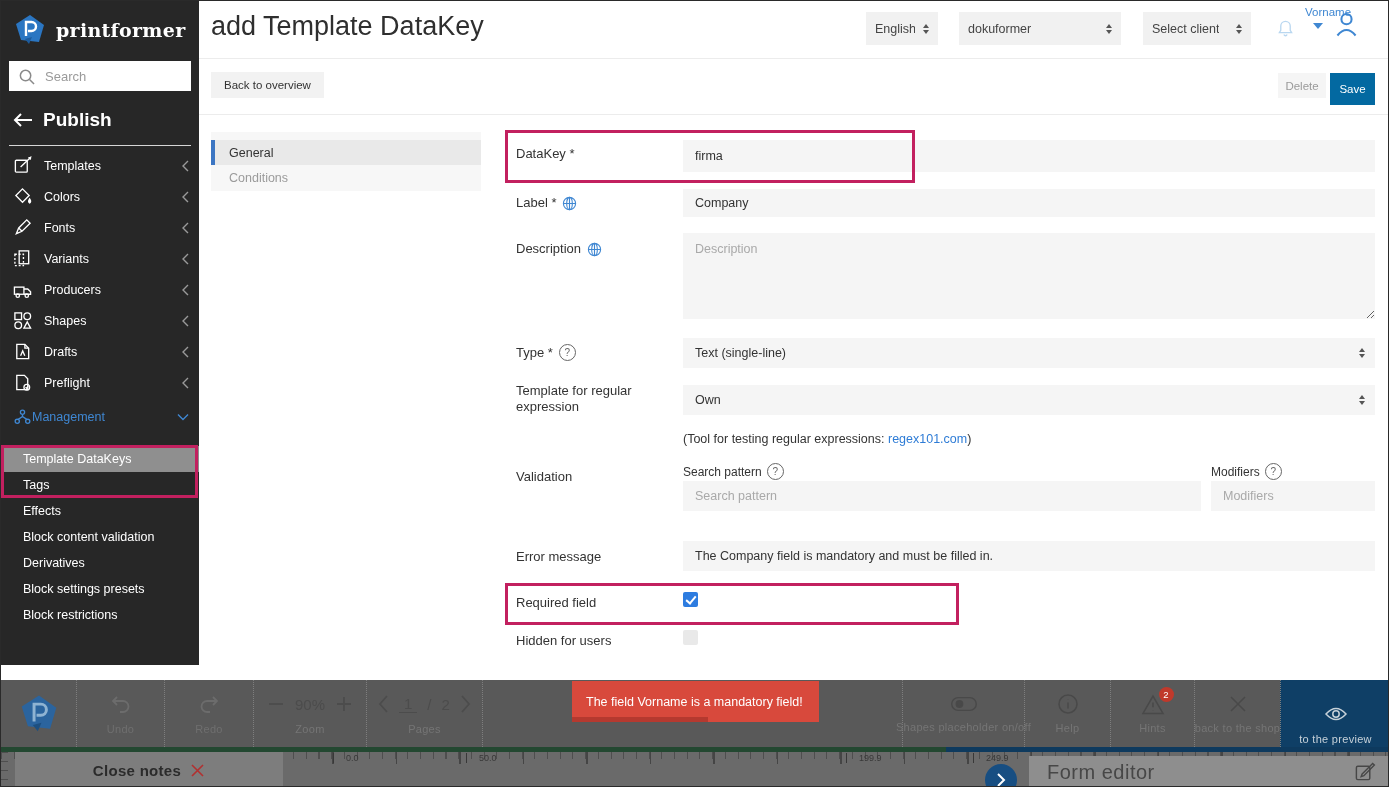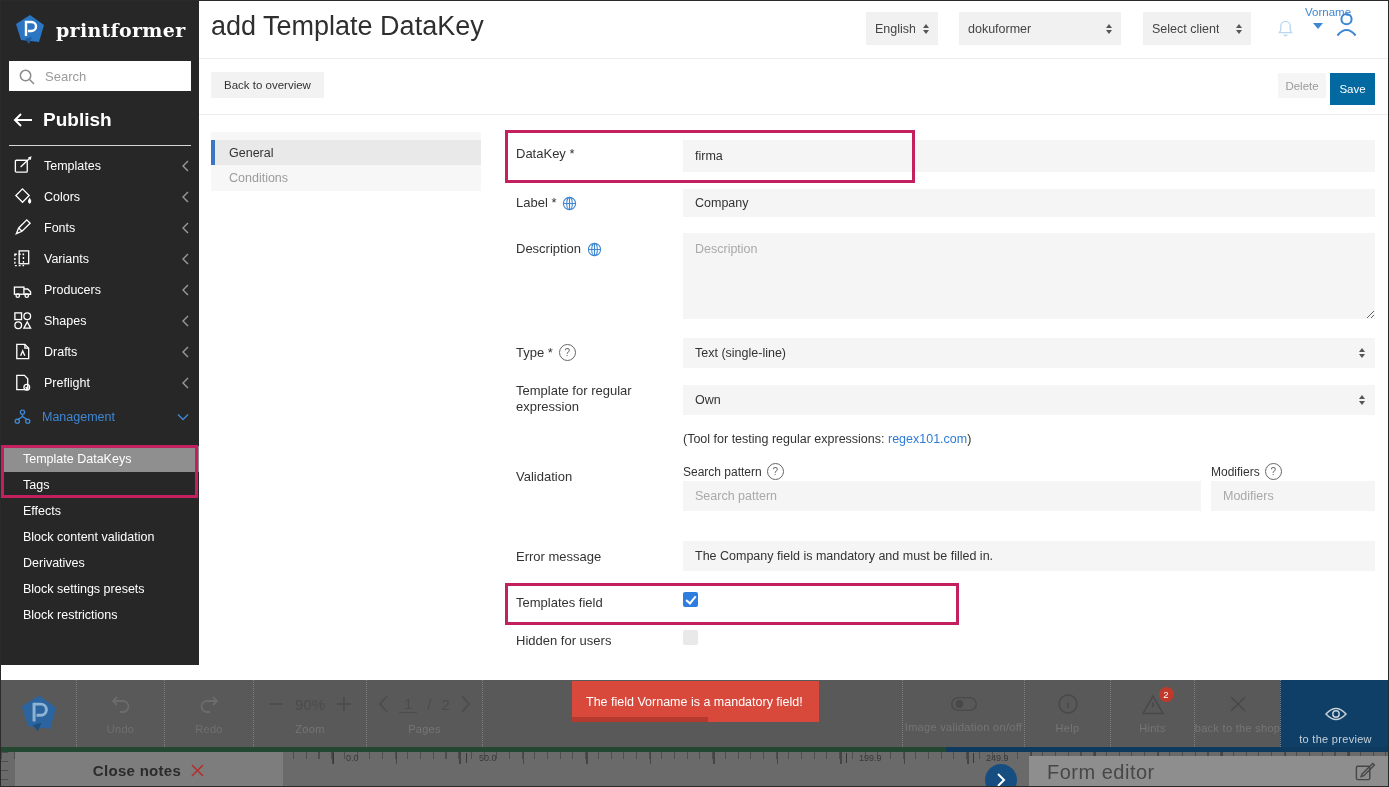--- a/index.html
+++ b/index.html
@@ -11,21 +11,21 @@
   #sidebar{position:absolute;left:0;top:0;width:198px;height:664px;background:#272727;color:#fff;z-index:4;}
   .brand{display:flex;align-items:center;gap:9px;padding:12px 0 0 12px;}
   .brand-text{font-family:"DejaVu Serif",serif;font-weight:700;font-size:19px;color:#fff;letter-spacing:.3px;}
   .search-box{margin:14px 8px 0 8px;height:30px;background:#fff;display:flex;align-items:center;gap:8px;padding:0 9px;}
   .search-box input{border:0;outline:0;flex:1;font-size:13px;color:#333;font-family:inherit;background:transparent;}
   .search-box input::placeholder{color:#9a9a9a;}
   .publish-row{display:flex;align-items:center;gap:10px;padding:18px 0 0 12px;font-size:19px;font-weight:700;color:#fff;cursor:pointer;}
   .side-divider{border:0;border-top:1px solid #d6d6d6;margin:14px 8px 4px 8px;}
   .nav-item{display:flex;align-items:center;gap:12px;height:31px;padding:0 10px 0 12px;font-size:12.5px;color:#fff;cursor:pointer;}
   .nav-item .chev{margin-left:auto;color:#9a9a9a;}
-  .mgmt-row{display:flex;align-items:center;gap:10px;height:26px;padding:0 10px 16px 12px;font-size:12.5px;color:#3f87d2;cursor:pointer;margin-top:6px;}
+  .mgmt-row{display:flex;align-items:center;height:26px;padding:0 10px 16px 12px;font-size:12.5px;color:#3f87d2;cursor:pointer;margin-top:6px;}
   .mgmt-row .chev{margin-left:auto;color:#3f87d2;}
   .sub-item{display:flex;align-items:center;height:26px;padding-left:22px;font-size:12.5px;color:#fff;cursor:pointer;}
   .sub-item.active{background:#8f8f8f;}
   
   .hl-box{position:absolute;border:3px solid #c2205f;pointer-events:none;z-index:9;}
   
   #main{position:absolute;left:198px;top:0;width:1191px;height:664px;background:#fff;}
   .page-title{position:absolute;left:12px;top:10px;font-size:27px;color:#2f2f2f;}
   .hdr-line{position:absolute;left:0;top:57px;width:100%;border-top:1px solid #ececec;}
   .hdr-line2{position:absolute;left:0;top:113px;width:100%;border-top:1px solid #ececec;}
@@ -414,21 +414,21 @@
     <input class="finput" style="left: 484px; top: 480px; width: 518px; height: 30px;" placeholder="Search pattern">
     <div class="mini-label" style="left:1012px;top:462px;">
       <span>Modifiers</span>
       <span class="qicon"></span>
     </div>
     <input class="finput" style="left: 1012px; top: 480px; width: 164px; height: 30px;" placeholder="Modifiers">
 
     <div class="flabel" style="top:548px;">Error message</div>
     <input class="finput" style="left: 484px; top: 540px; width: 692px; height: 30px;" value="The Company field is mandatory and must be filled in.">
 
-    <div class="flabel" style="top:594px;">Templates field</div>
+    <div class="flabel" style="top:594px;">Required field</div>
     <div class="cb checked" style="left:484px;top:591px;"></div>
 
     <div class="flabel" style="top:632px;">Hidden for users</div>
     <div class="cb" style="left:484px;top:629px;"></div>
 
     <div class="hl-box" style="left:306px;top:129px;width:404px;height:47px;"></div>
     <div class="hl-box" style="left:306px;top:582px;width:448px;height:36px;"></div>
   </div>
 
   <div class="hl-box" style="left:0;top:444px;width:191px;height:47px;"></div>
@@ -497,21 +497,21 @@
         <span class="tlabel">Pages</span>
       </div>
       <div class="tsec" style="flex:1;"></div>
       <div class="tsec" style="width:122px;">
         <span>
           <svg width="30" height="20" viewBox="0 0 30 22" fill="none" stroke="currentColor" stroke-width="1.6">
             <rect x="1.5" y="4" width="27" height="14" rx="7"></rect>
               <circle cx="10" cy="11" r="3.5" fill="currentColor"></circle>
           </svg>
         </span>
-        <span class="tlabel">Image validation on/off</span>
+        <span class="tlabel">Shapes placeholder on/off</span>
       </div>
       <div class="tsec" style="width:86px;">
         <span>
           <svg width="22" height="22" viewBox="0 0 22 22" fill="none" stroke="currentColor" stroke-width="1.5">
             <circle cx="11" cy="11" r="9"></circle>
               <path d="M11 6.4 v.3 M11 9.5 v6"></path>
           </svg>
         </span>
         <span class="tlabel">Help</span>
       </div>

